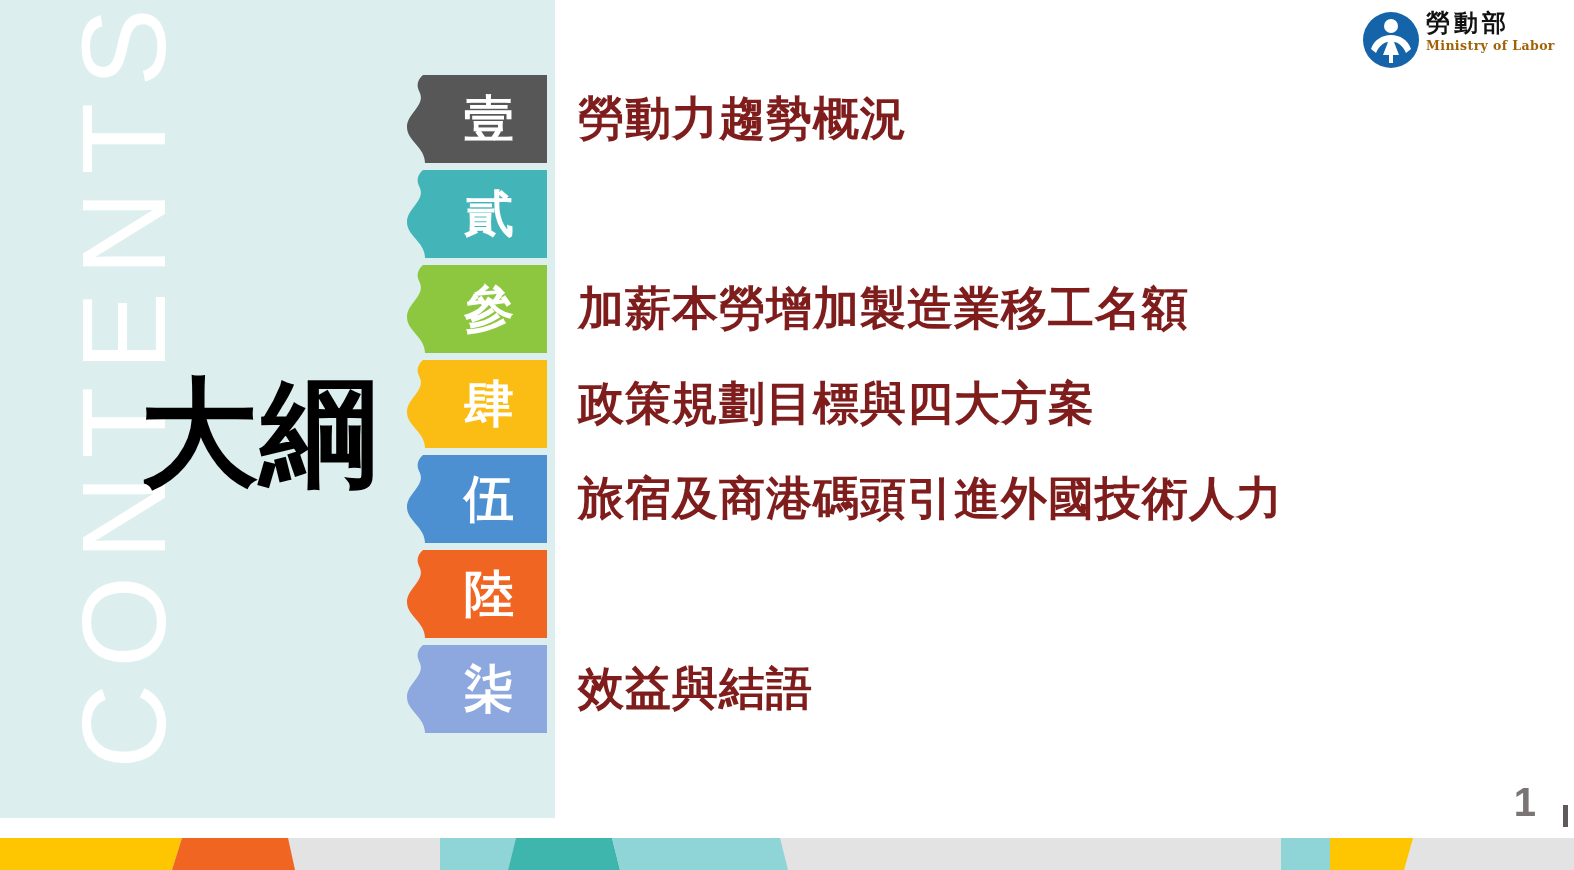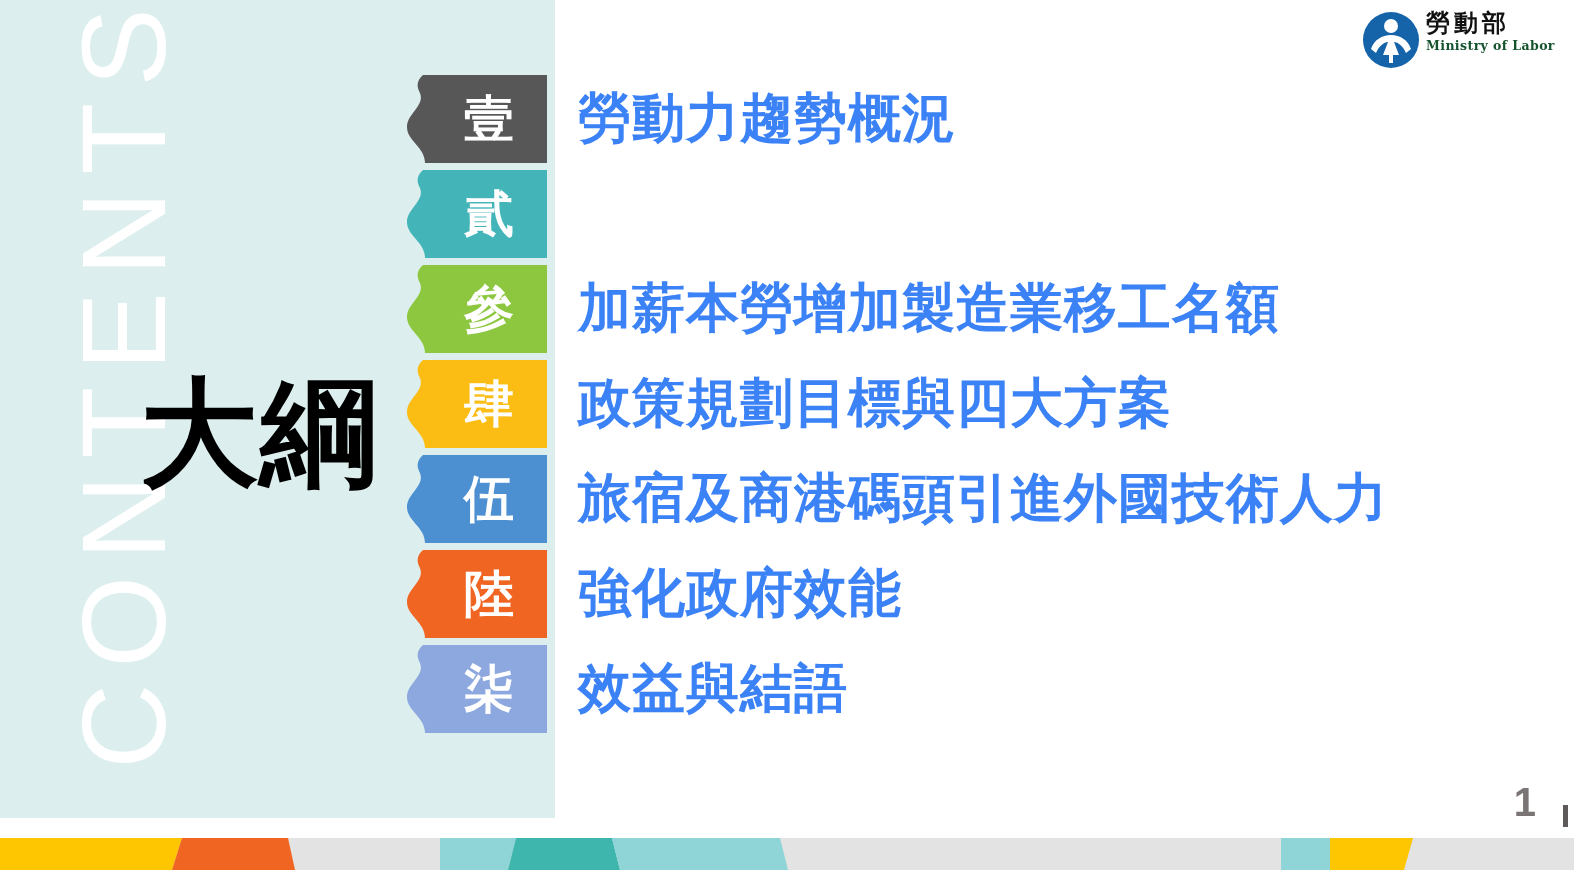--- a/index.html
+++ b/index.html
@@ -101,22 +101,22 @@
     line-height: 1;
     font-family: "DejaVu Sans", "Liberation Sans", sans-serif;
   }
   .agenda-label {
     position: absolute;
     left: 578px;
     top: 0;
     height: 88px;
     display: flex;
     align-items: center;
-    color: #3b82f6;
-    font-size: 53px;
+    color: #7f1d1d;
+    font-size: 46px;
     font-weight: bold;
     letter-spacing: 1px;
     white-space: nowrap;
     font-family: "DejaVu Sans", "Liberation Sans", sans-serif;
   }
 
   
   #ministry-logo {
     position: absolute;
     right: 22px;
@@ -140,21 +140,21 @@
   #ministry-logo .logo-cn {
     color: #111111;
     font-size: 24px;
     font-weight: bold;
     letter-spacing: 4px;
     line-height: 1.25;
     white-space: nowrap;
     font-family: "DejaVu Serif", "Liberation Serif", serif;
   }
   #ministry-logo .logo-en {
-    color: #14532d;
+    color: #a16207;
     font-size: 12.5px;
     font-weight: bold;
     letter-spacing: 0.4px;
     line-height: 1.2;
     white-space: nowrap;
     font-family: "DejaVu Serif", "Liberation Serif", serif;
   }
 
   
   #page-number {
@@ -251,21 +251,20 @@
     <div class="agenda-label">旅宿及商港碼頭引進外國技術人力</div>
   </div>
 
   <div class="agenda-row" style="top:550px;">
     <div class="agenda-badge">
       <svg viewBox="0 0 142 88" preserveAspectRatio="none" aria-hidden="true">
         <path d="M18 0 H142 V88 H20 C20 72 2 66 2 52 C2 38 22 30 14 16 C11 10 13 4 18 0 Z" fill="#f06522"></path>
       </svg>
       <span class="badge-num">陸</span>
     </div>
-    <div class="agenda-label">強化政府效能</div>
   </div>
 
   <div class="agenda-row" style="top:645px;">
     <div class="agenda-badge">
       <svg viewBox="0 0 142 88" preserveAspectRatio="none" aria-hidden="true">
         <path d="M18 0 H142 V88 H20 C20 72 2 66 2 52 C2 38 22 30 14 16 C11 10 13 4 18 0 Z" fill="#8ca8de"></path>
       </svg>
       <span class="badge-num">柒</span>
     </div>
     <div class="agenda-label">效益與結語</div>

